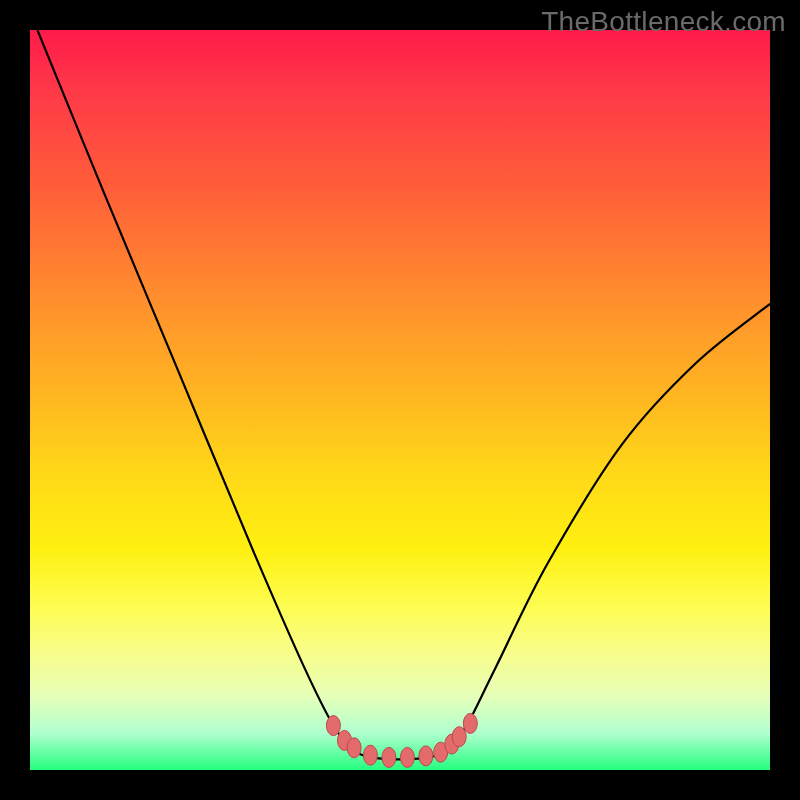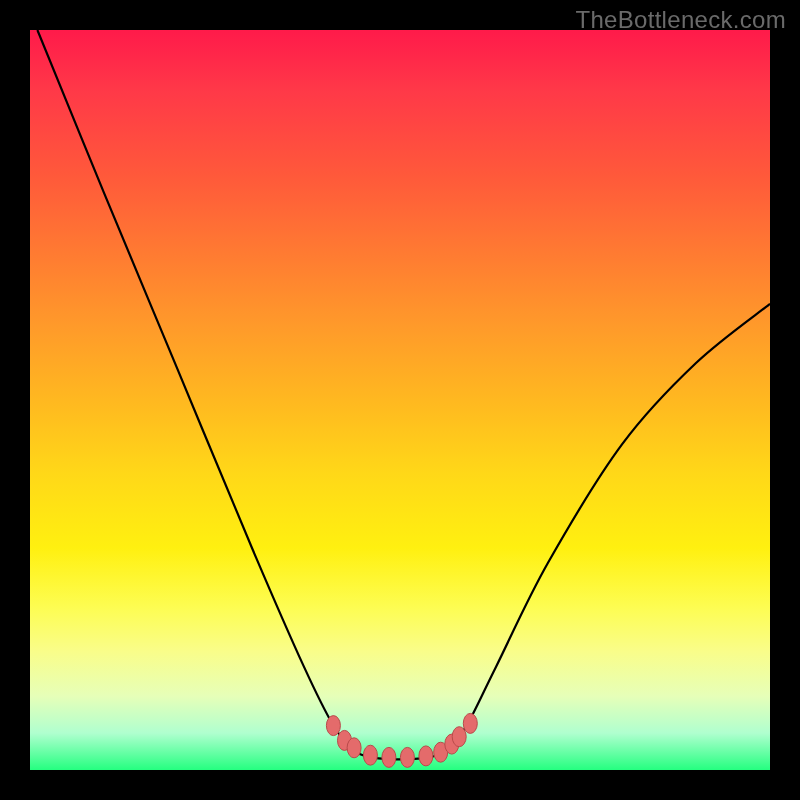--- a/index.html
+++ b/index.html
@@ -36,21 +36,21 @@
     left: 0;
     top: 0;
     width: 740px;
     height: 740px;
   }
   .watermark {
     position: absolute;
     top: 6px;
     right: 14px;
     font-family: Arial, Helvetica, sans-serif;
-    font-size: 24px;
+    font-size: 28px;
     color: #6a6a6a;
     letter-spacing: 0.3px;
   }
 </style>
 </head>
 <body>
 
 <div class="frame">
   <svg class="curve" viewBox="0 0 740 740" preserveAspectRatio="none">
     <path id="curve-path" fill="none" stroke="#000000" stroke-width="2.2" d="M 7.4 0.0 C 18.5 27.1, 50.6 106.1, 74.0 162.8 C 97.4 219.5, 123.3 281.2, 148.0 340.4 C 172.7 399.6, 201.0 468.7, 222.0 518.0 C 243.0 567.3, 260.2 606.8, 273.8 636.4 C 287.4 666.0, 295.4 682.0, 303.4 695.6 C 311.4 709.2, 317.0 712.9, 321.9 717.8 C 326.8 722.7, 327.4 723.4, 333.0 725.2 C 338.6 727.1, 346.6 728.3, 355.2 728.9 C 363.8 729.5, 376.2 729.5, 384.8 728.9 C 393.4 728.3, 401.5 727.1, 407.0 725.2 C 412.6 723.4, 413.2 722.7, 418.1 717.8 C 423.0 712.9, 428.6 709.2, 436.6 695.6 C 444.6 682.0, 452.6 663.5, 466.2 636.4 C 479.8 609.3, 497.0 569.8, 518.0 532.8 C 539.0 495.8, 567.3 447.7, 592.0 414.4 C 616.7 381.1, 641.3 356.4, 666.0 333.0 C 690.7 309.6, 727.7 283.7, 740.0 273.8"></path>

